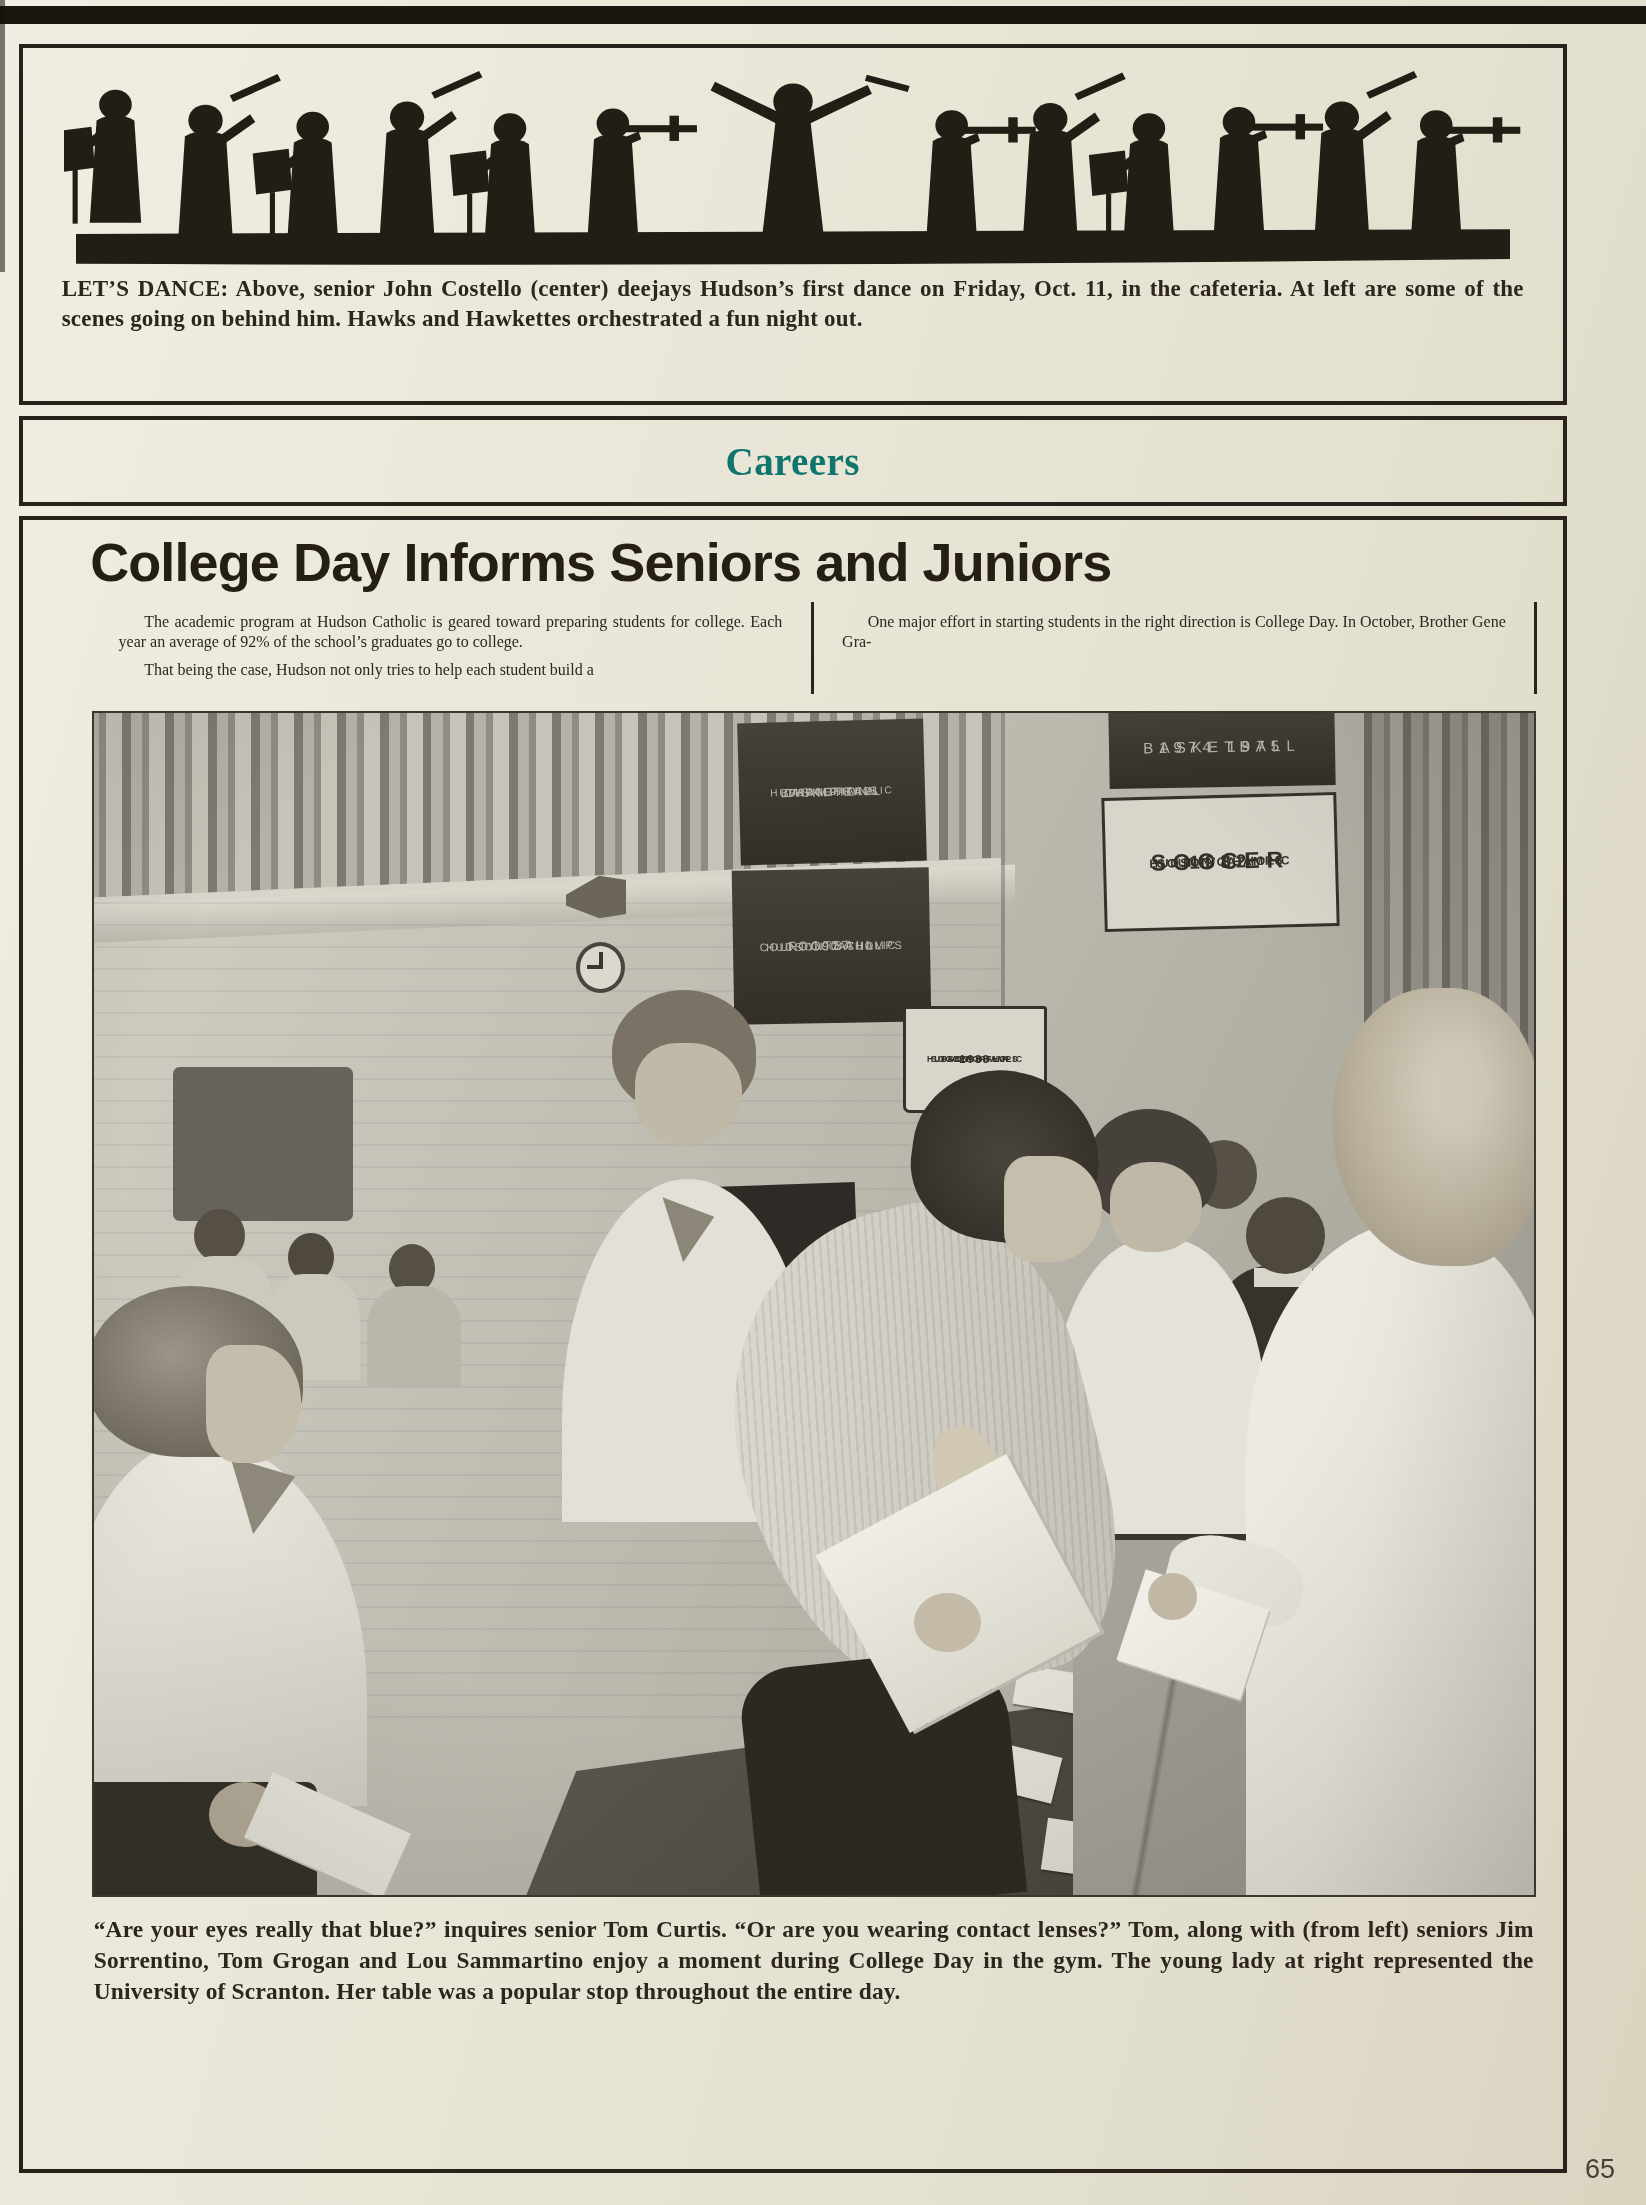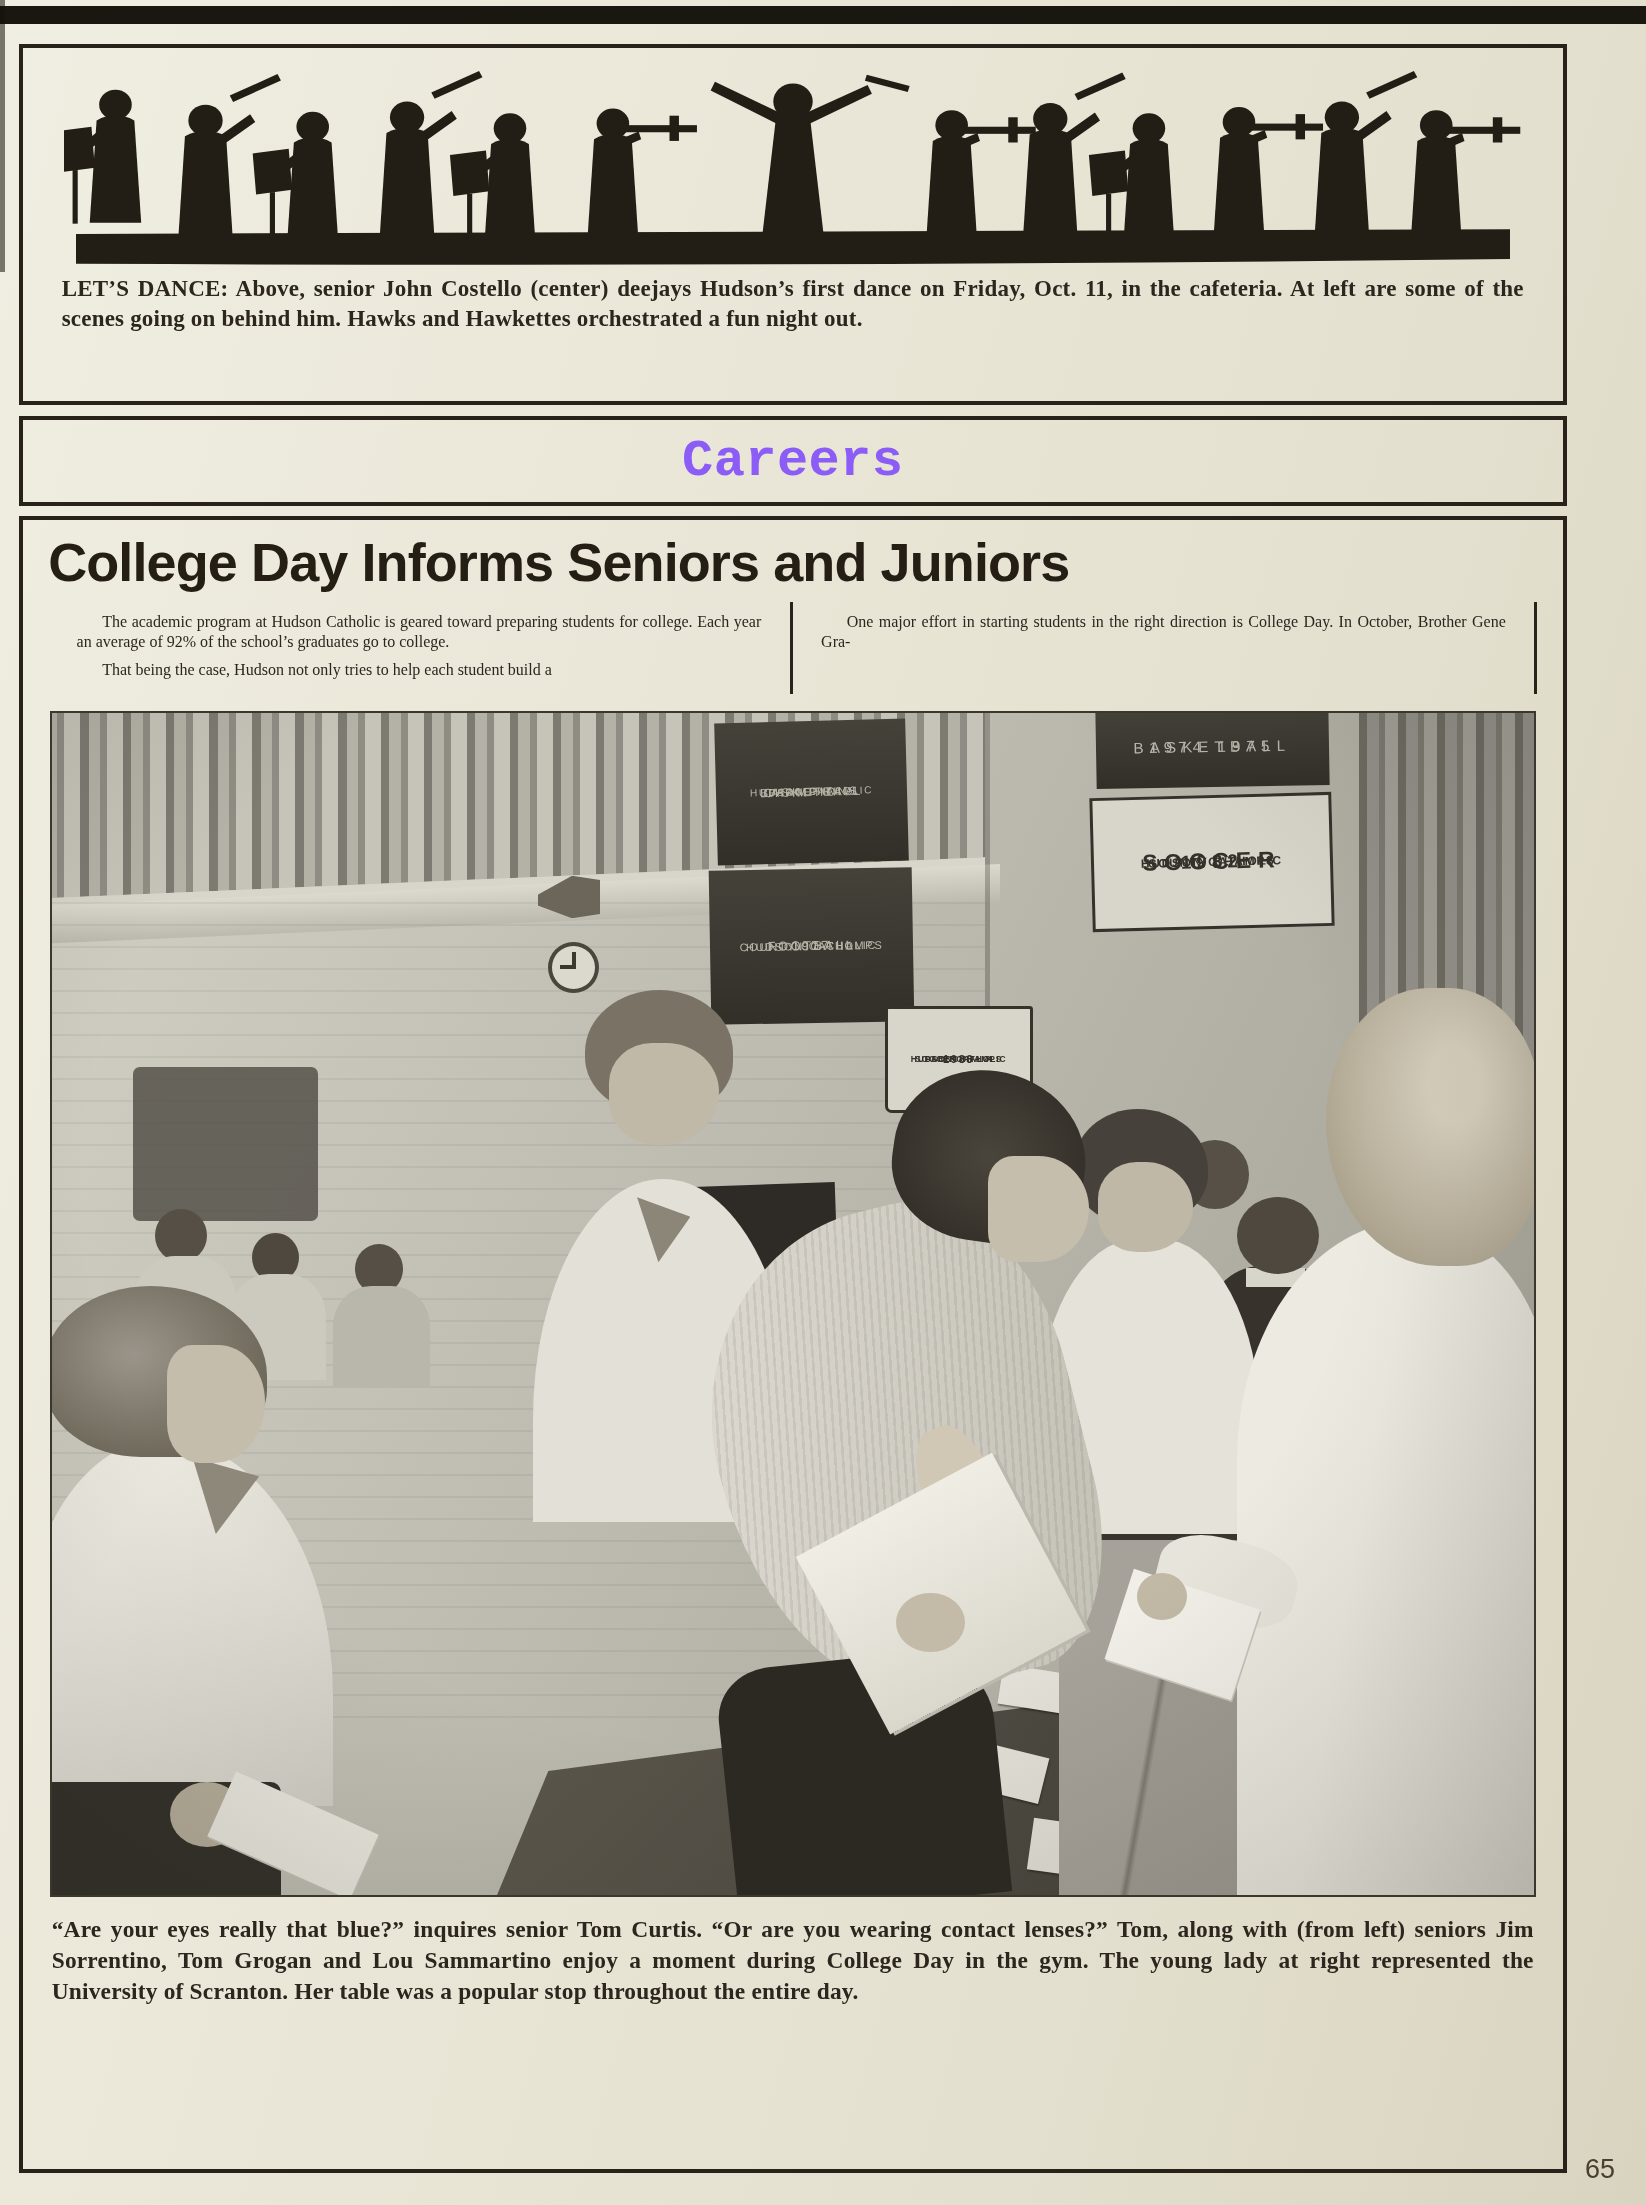--- a/index.html
+++ b/index.html
@@ -6,29 +6,29 @@
   body{
     width:1647px;height:2205px;position:relative;overflow:hidden;
     background:linear-gradient(105deg,#f0eee2 0%,#eae7d8 35%,#e4e0cf 70%,#d9d4c0 100%);
     font-family:"Liberation Serif", serif;color:#2c261e;
   }
   .top-edge{position:absolute;top:6px;left:0;width:100%;height:18px;background:#1a1610;}
   .left-edge{position:absolute;top:0;left:0;width:5.1px;height:272px;background:rgba(20,16,10,.55);}
   .frame{position:absolute;left:18.7px;width:1548px;border:4.3px solid #29221a;background:transparent;box-sizing:border-box;}
   .box-dance{top:44px;height:361px;}
   .box-careers{top:416px;height:90px;display:flex;align-items:center;justify-content:center;}
-  .box-article{top:516px;height:1657px;}
+  .box-article{top:516px;height:1657px;padding-left:42px;}
   .band-svg{display:block;margin:22px 41px 3.4px 41px;width:calc(100% - 82px);height:197px;}
   .dance-caption{
     margin:6.8px 39px 0 39px;font-weight:bold;font-size:23px;line-height:1.33;
     text-align:justify;letter-spacing:0.2px;
   }
   .careers-title{
-    font-family:Liberation Mono, monospace;font-weight:bold;font-size:52px;
-    letter-spacing:0.4px;color:#8b5cf6;
+    font-family:Liberation Serif, serif;font-weight:bold;font-size:39px;
+    letter-spacing:0.4px;color:#0f766e;
   }
   .headline{
     margin:13.6px 25.5px 0 25.5px;font-family:"Liberation Sans", sans-serif;font-weight:bold;
     font-size:54px;letter-spacing:-0.9px;color:#241e15;line-height:1.05;
   }
   .columns{display:flex;margin:12px 25.5px 0 25.5px;}
   .col{flex:1 1 0;padding:1.7px 20.4px 5.1px 20.4px;}
   .col.mid{border-left:3.4px solid #2a231b;border-right:3.4px solid #2a231b;}
   .col p{margin:8px;font-size:16px;line-height:1.26;text-align:justify;}
   .col p.indent{text-indent:1.6em;}

